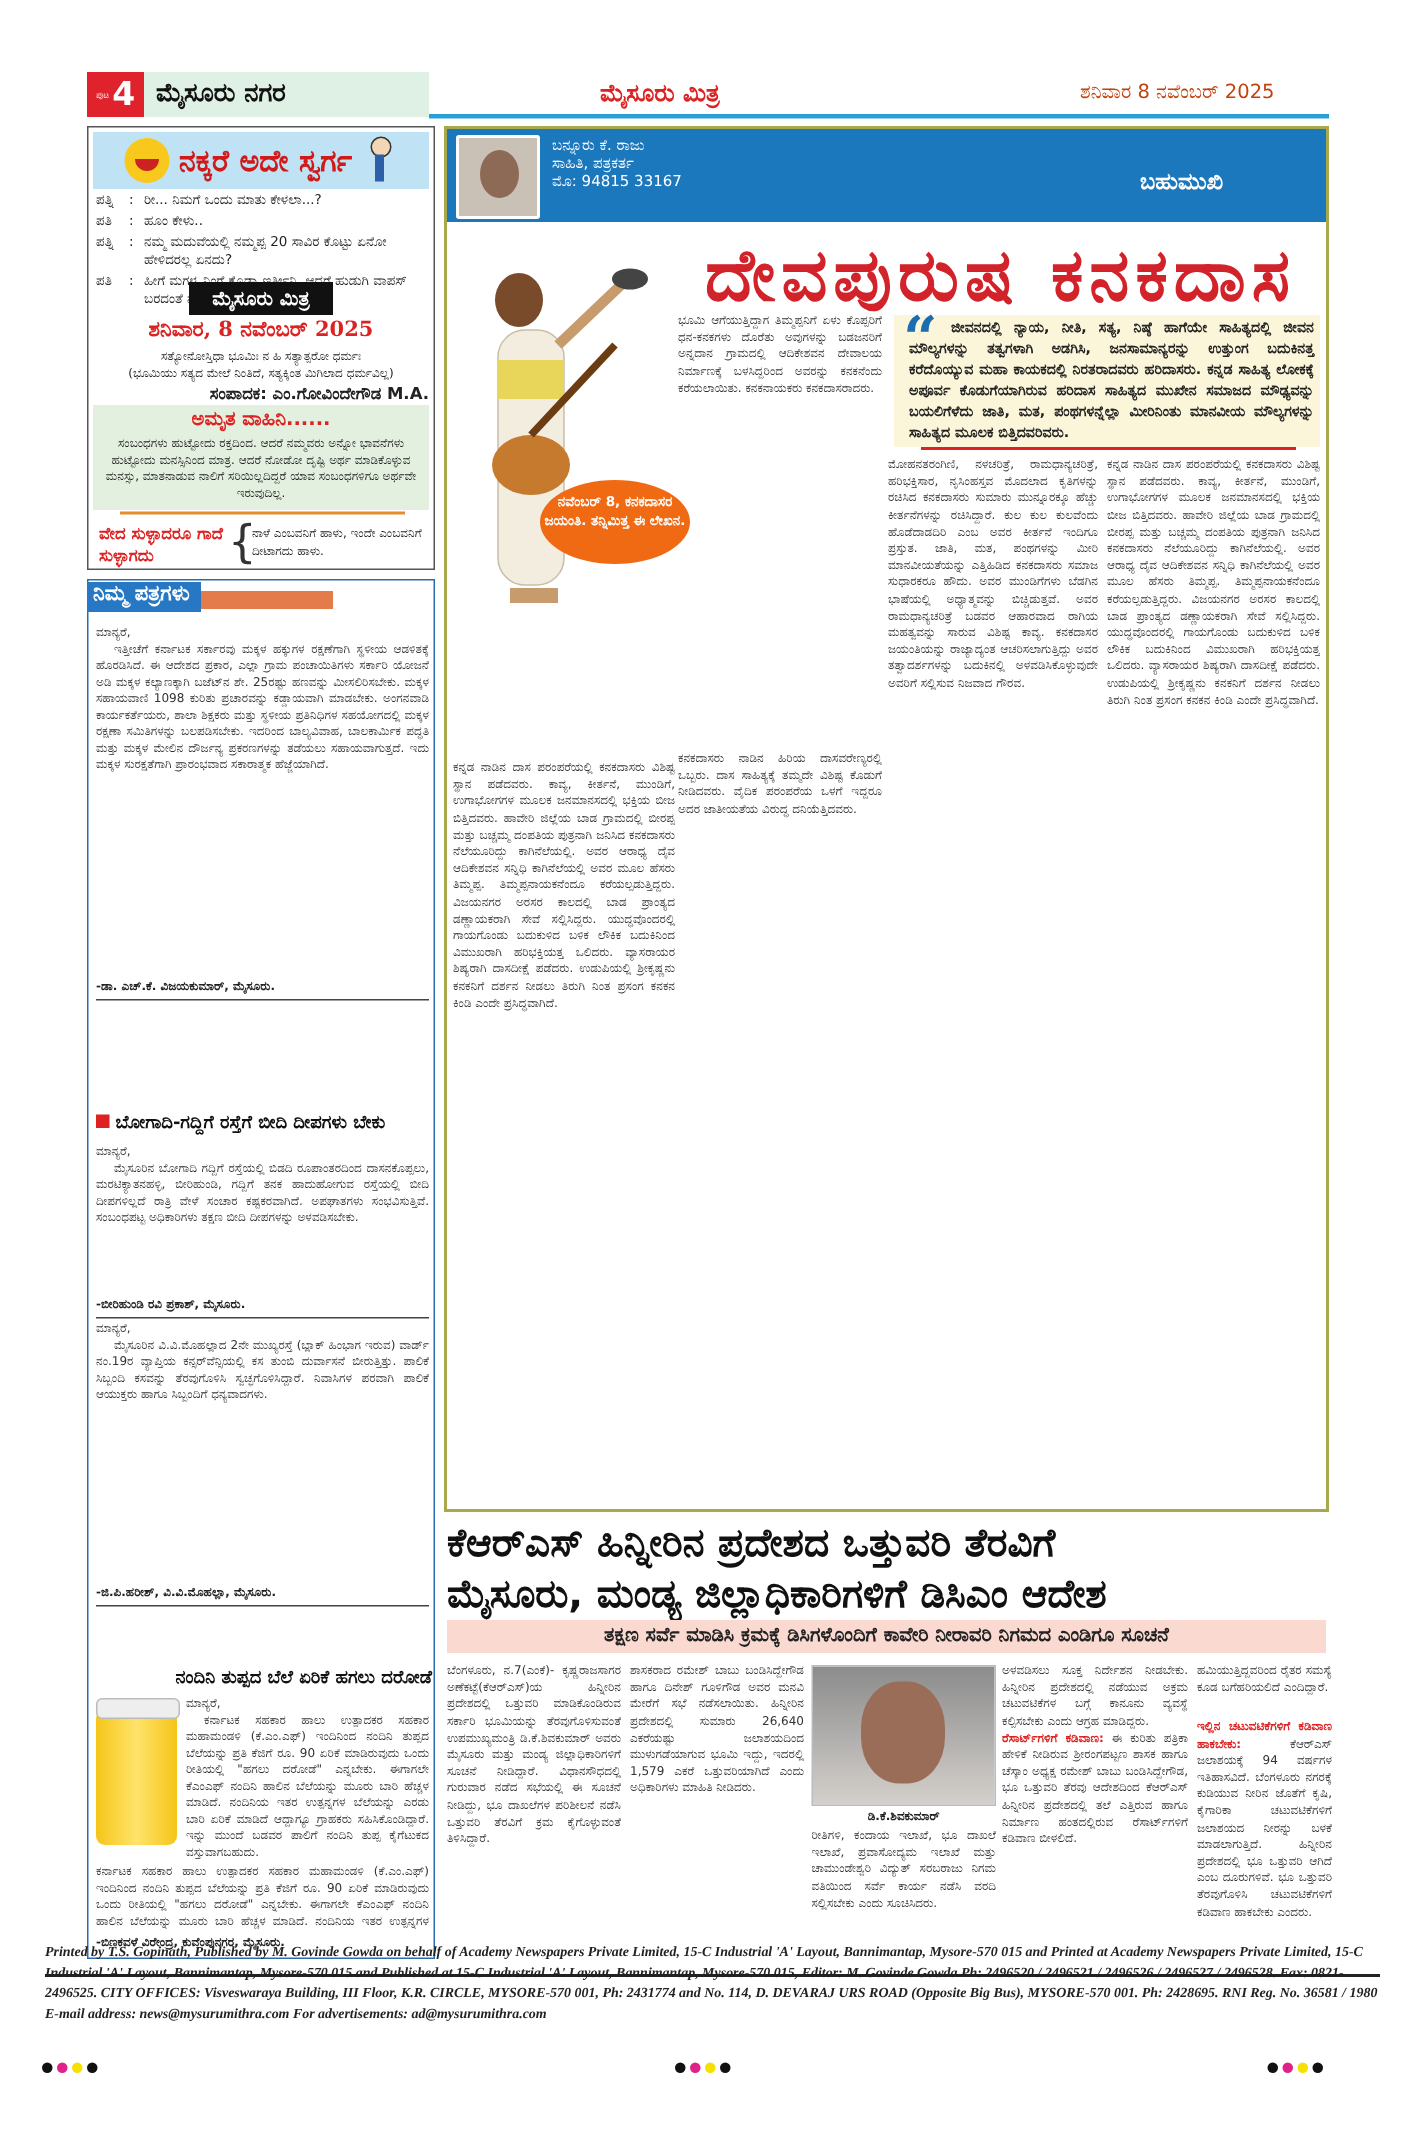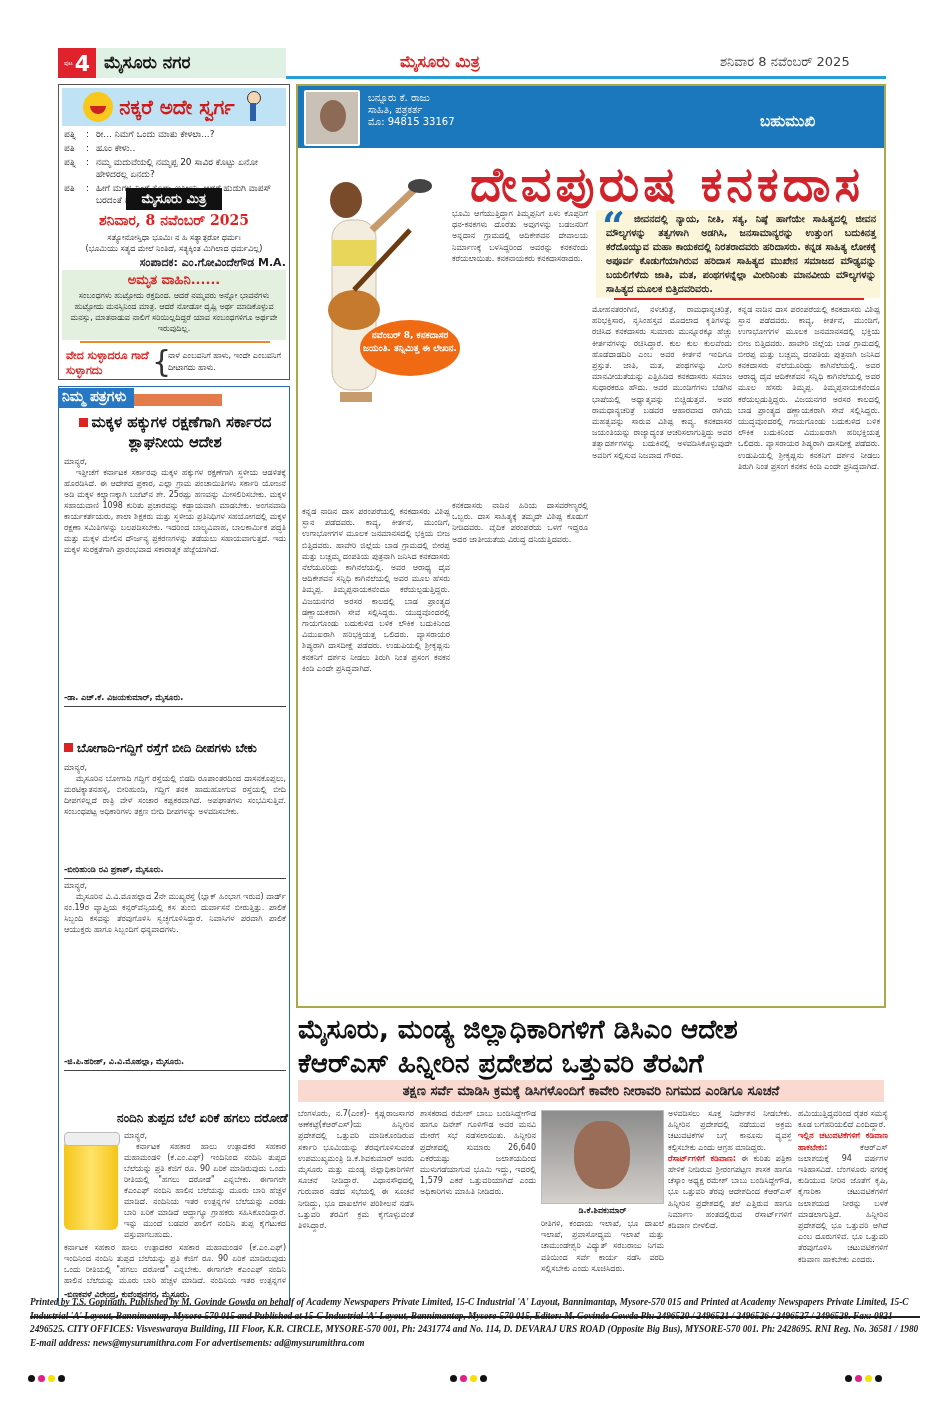--- a/index.html
+++ b/index.html
@@ -3,21 +3,21 @@
 <meta charset="utf-8">
 <style>
 *{box-sizing:border-box;margin:0;padding:0}
 body{width:945px;height:1424px;background:#fff;font-family:"DejaVu Sans",sans-serif;color:#222;position:relative;overflow:hidden}
 .abs{position:absolute}
 #pg-badge{left:58px;top:48px;width:38px;height:30px;background:#e0222c;color:#fff;display:flex;align-items:center;justify-content:center;gap:2px}
 #pg-badge .lbl{font-size:6px}
 #pg-badge .num{font-size:22px;font-weight:bold}
 #section-title{left:96px;top:48px;width:190px;height:30px;background:#dff0e4;font-size:17px;font-weight:bold;padding:4px 8px;color:#111}
 #paper-name{left:400px;top:52px;font-size:16px;font-weight:bold;color:#d22}
-#date-line{left:720px;top:54px;font-size:13px;color:#404040}
+#date-line{left:720px;top:54px;font-size:13px;color:#c2410c}
 #hdr-rule{left:286px;top:76px;width:600px;height:3px;background:#2a9fd6}
 #joke-box{left:58px;top:84px;width:232px;height:296px;border:1.5px solid #555}
 #joke-head{left:62px;top:88px;width:224px;height:38px;background:#bfe3f5;display:flex;align-items:center;justify-content:center;gap:6px}
 #joke-head .t{font-size:20px;font-weight:bold;color:#d01a1a}
 .smiley{width:30px;height:30px;border-radius:50%;background:#f8c81c;position:relative;display:inline-block}
 .smiley:after{content:"";position:absolute;left:7px;top:14px;width:16px;height:8px;background:#c22;border-radius:0 0 10px 10px}
 .figure-icon{width:24px;height:32px;position:relative;display:inline-block}
 .figure-icon:before{content:"";position:absolute;left:6px;top:0;width:12px;height:12px;border-radius:50%;background:#f3d7b5;border:1px solid #333}
 .figure-icon:after{content:"";position:absolute;left:9px;top:12px;width:6px;height:18px;background:#2d5fa8}
 #joke-lines{left:64px;top:128px;width:222px}
@@ -127,21 +127,20 @@
 <div class="abs" id="amrita-rule"></div>
 <div class="abs" id="proverb-l">ವೇದ ಸುಳ್ಳಾದರೂ ಗಾದೆ ಸುಳ್ಳಾಗದು</div>
 <div class="abs" id="proverb-brace">{</div>
 <div class="abs" id="proverb-r">ನಾಳೆ ಎಂಬವನಿಗೆ ಹಾಳು, ಇಂದೇ ಎಂಬವನಿಗೆ ದೀಟಾಗದು ಹಾಳು.</div>
 
 <div class="abs" id="letters"></div>
 <div class="abs" id="letters-tab">ನಿಮ್ಮ ಪತ್ರಗಳು</div>
 <div class="abs" id="letters-bar"></div>
 
 <div class="abs" style="left:64px;top:412px;width:222px">
-  <div class="lh" style="text-align:center"><span class="sq"></span><span>ಮಕ್ಕಳ ಹಕ್ಕುಗಳ ರಕ್ಷಣೆಗಾಗಿ ಸರ್ಕಾರದ ಶ್ಲಾಘನೀಯ ಆದೇಶ</span></div>
   <div class="lt" style="margin-top:4px">ಮಾನ್ಯರೆ,</div>
   <div class="lt" style="height:226px;overflow:hidden;text-indent:12px">ಇತ್ತೀಚೆಗೆ ಕರ್ನಾಟಕ ಸರ್ಕಾರವು ಮಕ್ಕಳ ಹಕ್ಕುಗಳ ರಕ್ಷಣೆಗಾಗಿ ಸ್ಥಳೀಯ ಆಡಳಿತಕ್ಕೆ ಹೊರಡಿಸಿದೆ. ಈ ಆದೇಶದ ಪ್ರಕಾರ, ಎಲ್ಲಾ ಗ್ರಾಮ ಪಂಚಾಯಿತಿಗಳು ಸರ್ಕಾರಿ ಯೋಜನೆ ಅಡಿ ಮಕ್ಕಳ ಕಲ್ಯಾಣಕ್ಕಾಗಿ ಬಜೆಟ್‌ನ ಶೇ. 25ರಷ್ಟು ಹಣವನ್ನು ಮೀಸಲಿರಿಸಬೇಕು. ಮಕ್ಕಳ ಸಹಾಯವಾಣಿ 1098 ಕುರಿತು ಪ್ರಚಾರವನ್ನು ಕಡ್ಡಾಯವಾಗಿ ಮಾಡಬೇಕು. ಅಂಗನವಾಡಿ ಕಾರ್ಯಕರ್ತೆಯರು, ಶಾಲಾ ಶಿಕ್ಷಕರು ಮತ್ತು ಸ್ಥಳೀಯ ಪ್ರತಿನಿಧಿಗಳ ಸಹಯೋಗದಲ್ಲಿ ಮಕ್ಕಳ ರಕ್ಷಣಾ ಸಮಿತಿಗಳನ್ನು ಬಲಪಡಿಸಬೇಕು. ಇದರಿಂದ ಬಾಲ್ಯವಿವಾಹ, ಬಾಲಕಾರ್ಮಿಕ ಪದ್ಧತಿ ಮತ್ತು ಮಕ್ಕಳ ಮೇಲಿನ ದೌರ್ಜನ್ಯ ಪ್ರಕರಣಗಳನ್ನು ತಡೆಯಲು ಸಹಾಯವಾಗುತ್ತದೆ. ಇದು ಮಕ್ಕಳ ಸುರಕ್ಷತೆಗಾಗಿ ಪ್ರಾರಂಭವಾದ ಸಕಾರಾತ್ಮಕ ಹೆಜ್ಜೆಯಾಗಿದೆ.</div>
   <div class="sig">-ಡಾ. ಎಚ್.ಕೆ. ವಿಜಯಕುಮಾರ್, ಮೈಸೂರು.</div>
   <div class="rule" style="margin-top:3px"></div>
 </div>
 
 <div class="abs" style="left:64px;top:738px;width:222px">
   <div class="lh" style="font-size:12px"><span class="sq"></span><span>ಬೋಗಾದಿ-ಗದ್ದಿಗೆ ರಸ್ತೆಗೆ ಬೀದಿ ದೀಪಗಳು ಬೇಕು</span></div>
   <div class="lt" style="margin-top:4px">ಮಾನ್ಯರೆ,</div>
   <div class="lt" style="height:92px;overflow:hidden;text-indent:12px">ಮೈಸೂರಿನ ಬೋಗಾದಿ ಗದ್ದಿಗೆ ರಸ್ತೆಯಲ್ಲಿ ಬಿಡದಿ ರೂಪಾಂತರದಿಂದ ದಾಸನಕೊಪ್ಪಲು, ಮರಟಿಕ್ಯಾತನಹಳ್ಳಿ, ಬೀರಿಹುಂಡಿ, ಗದ್ದಿಗೆ ತನಕ ಹಾದುಹೋಗುವ ರಸ್ತೆಯಲ್ಲಿ ಬೀದಿ ದೀಪಗಳಿಲ್ಲದೆ ರಾತ್ರಿ ವೇಳೆ ಸಂಚಾರ ಕಷ್ಟಕರವಾಗಿದೆ. ಅಪಘಾತಗಳು ಸಂಭವಿಸುತ್ತಿವೆ. ಸಂಬಂಧಪಟ್ಟ ಅಧಿಕಾರಿಗಳು ತಕ್ಷಣ ಬೀದಿ ದೀಪಗಳನ್ನು ಅಳವಡಿಸಬೇಕು.</div>
@@ -195,36 +194,36 @@
 <div class="abs" id="quote-text">ಜೀವನದಲ್ಲಿ ನ್ಯಾಯ, ನೀತಿ, ಸತ್ಯ, ನಿಷ್ಠೆ ಹಾಗೆಯೇ ಸಾಹಿತ್ಯದಲ್ಲಿ ಜೀವನ ಮೌಲ್ಯಗಳನ್ನು ತತ್ವಗಳಾಗಿ ಅಡಗಿಸಿ, ಜನಸಾಮಾನ್ಯರನ್ನು ಉತ್ತುಂಗ ಬದುಕಿನತ್ತ ಕರೆದೊಯ್ಯುವ ಮಹಾ ಕಾಯಕದಲ್ಲಿ ನಿರತರಾದವರು ಹರಿದಾಸರು. ಕನ್ನಡ ಸಾಹಿತ್ಯ ಲೋಕಕ್ಕೆ ಅಪೂರ್ವ ಕೊಡುಗೆಯಾಗಿರುವ ಹರಿದಾಸ ಸಾಹಿತ್ಯದ ಮುಖೇನ ಸಮಾಜದ ಮೌಢ್ಯವನ್ನು ಬಯಲಿಗೆಳೆದು ಜಾತಿ, ಮತ, ಪಂಥಗಳನ್ನೆಲ್ಲಾ ಮೀರಿನಿಂತು ಮಾನವೀಯ ಮೌಲ್ಯಗಳನ್ನು ಸಾಹಿತ್ಯದ ಮೂಲಕ ಬಿತ್ತಿದವರಿವರು.</div>
 <div class="abs" id="quote-rule"></div>
 
 <div class="abs col" style="left:452px;top:208px;width:136px;height:290px;overflow:hidden">ಭೂಮಿ ಆಗೆಯುತ್ತಿದ್ದಾಗ ತಿಮ್ಮಪ್ಪನಿಗೆ ಏಳು ಕೊಪ್ಪರಿಗೆ ಧನ-ಕನಕಗಳು ದೊರೆತು ಅವುಗಳನ್ನು ಬಡಜನರಿಗೆ ಅನ್ನದಾನ ಗ್ರಾಮದಲ್ಲಿ ಆದಿಕೇಶವನ ದೇವಾಲಯ ನಿರ್ಮಾಣಕ್ಕೆ ಬಳಸಿದ್ದರಿಂದ ಅವರನ್ನು ಕನಕನೆಂದು ಕರೆಯಲಾಯಿತು. ಕನಕನಾಯಕರು ಕನಕದಾಸರಾದರು.</div>
 <div class="abs col" style="left:302px;top:506px;width:148px;height:496px;overflow:hidden">ಕನ್ನಡ ನಾಡಿನ ದಾಸ ಪರಂಪರೆಯಲ್ಲಿ ಕನಕದಾಸರು ವಿಶಿಷ್ಟ ಸ್ಥಾನ ಪಡೆದವರು. ಕಾವ್ಯ, ಕೀರ್ತನೆ, ಮುಂಡಿಗೆ, ಉಗಾಭೋಗಗಳ ಮೂಲಕ ಜನಮಾನಸದಲ್ಲಿ ಭಕ್ತಿಯ ಬೀಜ ಬಿತ್ತಿದವರು. ಹಾವೇರಿ ಜಿಲ್ಲೆಯ ಬಾಡ ಗ್ರಾಮದಲ್ಲಿ ಬೀರಪ್ಪ ಮತ್ತು ಬಚ್ಚಮ್ಮ ದಂಪತಿಯ ಪುತ್ರನಾಗಿ ಜನಿಸಿದ ಕನಕದಾಸರು ನೆಲೆಯೂರಿದ್ದು ಕಾಗಿನೆಲೆಯಲ್ಲಿ. ಅವರ ಆರಾಧ್ಯ ದೈವ ಆದಿಕೇಶವನ ಸನ್ನಿಧಿ ಕಾಗಿನೆಲೆಯಲ್ಲಿ ಅವರ ಮೂಲ ಹೆಸರು ತಿಮ್ಮಪ್ಪ. ತಿಮ್ಮಪ್ಪನಾಯಕನೆಂದೂ ಕರೆಯಲ್ಪಡುತ್ತಿದ್ದರು. ವಿಜಯನಗರ ಅರಸರ ಕಾಲದಲ್ಲಿ ಬಾಡ ಪ್ರಾಂತ್ಯದ ಡಣ್ಣಾಯಕರಾಗಿ ಸೇವೆ ಸಲ್ಲಿಸಿದ್ದರು. ಯುದ್ಧವೊಂದರಲ್ಲಿ ಗಾಯಗೊಂಡು ಬದುಕುಳಿದ ಬಳಿಕ ಲೌಕಿಕ ಬದುಕಿನಿಂದ ವಿಮುಖರಾಗಿ ಹರಿಭಕ್ತಿಯತ್ತ ಒಲಿದರು. ವ್ಯಾಸರಾಯರ ಶಿಷ್ಯರಾಗಿ ದಾಸದೀಕ್ಷೆ ಪಡೆದರು. ಉಡುಪಿಯಲ್ಲಿ ಶ್ರೀಕೃಷ್ಣನು ಕನಕನಿಗೆ ದರ್ಶನ ನೀಡಲು ತಿರುಗಿ ನಿಂತ ಪ್ರಸಂಗ ಕನಕನ ಕಿಂಡಿ ಎಂದೇ ಪ್ರಸಿದ್ಧವಾಗಿದೆ.</div>
 <div class="abs col" style="left:452px;top:500px;width:136px;height:502px;overflow:hidden">ಕನಕದಾಸರು ನಾಡಿನ ಹಿರಿಯ ದಾಸವರೇಣ್ಯರಲ್ಲಿ ಒಬ್ಬರು. ದಾಸ ಸಾಹಿತ್ಯಕ್ಕೆ ತಮ್ಮದೇ ವಿಶಿಷ್ಟ ಕೊಡುಗೆ ನೀಡಿದವರು. ವೈದಿಕ ಪರಂಪರೆಯ ಒಳಗೆ ಇದ್ದರೂ ಅದರ ಜಾತೀಯತೆಯ ವಿರುದ್ಧ ದನಿಯೆತ್ತಿದವರು.</div>
 <div class="abs col" style="left:592px;top:304px;width:140px;height:698px;overflow:hidden">ಮೋಹನತರಂಗಿಣಿ, ನಳಚರಿತ್ರೆ, ರಾಮಧಾನ್ಯಚರಿತ್ರೆ, ಹರಿಭಕ್ತಿಸಾರ, ನೃಸಿಂಹಸ್ತವ ಮೊದಲಾದ ಕೃತಿಗಳನ್ನು ರಚಿಸಿದ ಕನಕದಾಸರು ಸುಮಾರು ಮುನ್ನೂರಕ್ಕೂ ಹೆಚ್ಚು ಕೀರ್ತನೆಗಳನ್ನು ರಚಿಸಿದ್ದಾರೆ. ಕುಲ ಕುಲ ಕುಲವೆಂದು ಹೊಡೆದಾಡದಿರಿ ಎಂಬ ಅವರ ಕೀರ್ತನೆ ಇಂದಿಗೂ ಪ್ರಸ್ತುತ. ಜಾತಿ, ಮತ, ಪಂಥಗಳನ್ನು ಮೀರಿ ಮಾನವೀಯತೆಯನ್ನು ಎತ್ತಿಹಿಡಿದ ಕನಕದಾಸರು ಸಮಾಜ ಸುಧಾರಕರೂ ಹೌದು. ಅವರ ಮುಂಡಿಗೆಗಳು ಬೆಡಗಿನ ಭಾಷೆಯಲ್ಲಿ ಅಧ್ಯಾತ್ಮವನ್ನು ಬಿಚ್ಚಿಡುತ್ತವೆ. ಅವರ ರಾಮಧಾನ್ಯಚರಿತ್ರೆ ಬಡವರ ಆಹಾರವಾದ ರಾಗಿಯ ಮಹತ್ವವನ್ನು ಸಾರುವ ವಿಶಿಷ್ಟ ಕಾವ್ಯ. ಕನಕದಾಸರ ಜಯಂತಿಯನ್ನು ರಾಜ್ಯಾದ್ಯಂತ ಆಚರಿಸಲಾಗುತ್ತಿದ್ದು ಅವರ ತತ್ವಾದರ್ಶಗಳನ್ನು ಬದುಕಿನಲ್ಲಿ ಅಳವಡಿಸಿಕೊಳ್ಳುವುದೇ ಅವರಿಗೆ ಸಲ್ಲಿಸುವ ನಿಜವಾದ ಗೌರವ.</div>
 <div class="abs col" style="left:738px;top:304px;width:142px;height:698px;overflow:hidden">ಕನ್ನಡ ನಾಡಿನ ದಾಸ ಪರಂಪರೆಯಲ್ಲಿ ಕನಕದಾಸರು ವಿಶಿಷ್ಟ ಸ್ಥಾನ ಪಡೆದವರು. ಕಾವ್ಯ, ಕೀರ್ತನೆ, ಮುಂಡಿಗೆ, ಉಗಾಭೋಗಗಳ ಮೂಲಕ ಜನಮಾನಸದಲ್ಲಿ ಭಕ್ತಿಯ ಬೀಜ ಬಿತ್ತಿದವರು. ಹಾವೇರಿ ಜಿಲ್ಲೆಯ ಬಾಡ ಗ್ರಾಮದಲ್ಲಿ ಬೀರಪ್ಪ ಮತ್ತು ಬಚ್ಚಮ್ಮ ದಂಪತಿಯ ಪುತ್ರನಾಗಿ ಜನಿಸಿದ ಕನಕದಾಸರು ನೆಲೆಯೂರಿದ್ದು ಕಾಗಿನೆಲೆಯಲ್ಲಿ. ಅವರ ಆರಾಧ್ಯ ದೈವ ಆದಿಕೇಶವನ ಸನ್ನಿಧಿ ಕಾಗಿನೆಲೆಯಲ್ಲಿ ಅವರ ಮೂಲ ಹೆಸರು ತಿಮ್ಮಪ್ಪ. ತಿಮ್ಮಪ್ಪನಾಯಕನೆಂದೂ ಕರೆಯಲ್ಪಡುತ್ತಿದ್ದರು. ವಿಜಯನಗರ ಅರಸರ ಕಾಲದಲ್ಲಿ ಬಾಡ ಪ್ರಾಂತ್ಯದ ಡಣ್ಣಾಯಕರಾಗಿ ಸೇವೆ ಸಲ್ಲಿಸಿದ್ದರು. ಯುದ್ಧವೊಂದರಲ್ಲಿ ಗಾಯಗೊಂಡು ಬದುಕುಳಿದ ಬಳಿಕ ಲೌಕಿಕ ಬದುಕಿನಿಂದ ವಿಮುಖರಾಗಿ ಹರಿಭಕ್ತಿಯತ್ತ ಒಲಿದರು. ವ್ಯಾಸರಾಯರ ಶಿಷ್ಯರಾಗಿ ದಾಸದೀಕ್ಷೆ ಪಡೆದರು. ಉಡುಪಿಯಲ್ಲಿ ಶ್ರೀಕೃಷ್ಣನು ಕನಕನಿಗೆ ದರ್ಶನ ನೀಡಲು ತಿರುಗಿ ನಿಂತ ಪ್ರಸಂಗ ಕನಕನ ಕಿಂಡಿ ಎಂದೇ ಪ್ರಸಿದ್ಧವಾಗಿದೆ.</div>
 
 <div class="abs" id="story2-h">
+  <div>ಕೆಆರ್‌ಎಸ್ ಹಿನ್ನೀರಿನ ಪ್ರದೇಶದ ಒತ್ತುವರಿ ತೆರವಿಗೆ</div>
   <div>ಮೈಸೂರು, ಮಂಡ್ಯ ಜಿಲ್ಲಾಧಿಕಾರಿಗಳಿಗೆ ಡಿಸಿಎಂ ಆದೇಶ</div>
-  <div>ಕೆಆರ್‌ಎಸ್ ಹಿನ್ನೀರಿನ ಪ್ರದೇಶದ ಒತ್ತುವರಿ ತೆರವಿಗೆ</div>
 </div>
 <div class="abs" id="story2-sub">ತಕ್ಷಣ ಸರ್ವೆ ಮಾಡಿಸಿ ಕ್ರಮಕ್ಕೆ ಡಿಸಿಗಳೊಂದಿಗೆ ಕಾವೇರಿ ನೀರಾವರಿ ನಿಗಮದ ಎಂಡಿಗೂ ಸೂಚನೆ</div>
 <div class="abs col" style="left:298px;top:1108px;width:116px;height:204px;overflow:hidden">ಬೆಂಗಳೂರು, ನ.7(ಎಂಕೆ)- ಕೃಷ್ಣರಾಜಸಾಗರ ಅಣೆಕಟ್ಟೆ(ಕೆಆರ್‌ಎಸ್)ಯ ಹಿನ್ನೀರಿನ ಪ್ರದೇಶದಲ್ಲಿ ಒತ್ತುವರಿ ಮಾಡಿಕೊಂಡಿರುವ ಸರ್ಕಾರಿ ಭೂಮಿಯನ್ನು ತೆರವುಗೊಳಿಸುವಂತೆ ಉಪಮುಖ್ಯಮಂತ್ರಿ ಡಿ.ಕೆ.ಶಿವಕುಮಾರ್ ಅವರು ಮೈಸೂರು ಮತ್ತು ಮಂಡ್ಯ ಜಿಲ್ಲಾಧಿಕಾರಿಗಳಿಗೆ ಸೂಚನೆ ನೀಡಿದ್ದಾರೆ. ವಿಧಾನಸೌಧದಲ್ಲಿ ಗುರುವಾರ ನಡೆದ ಸಭೆಯಲ್ಲಿ ಈ ಸೂಚನೆ ನೀಡಿದ್ದು, ಭೂ ದಾಖಲೆಗಳ ಪರಿಶೀಲನೆ ನಡೆಸಿ ಒತ್ತುವರಿ ತೆರವಿಗೆ ಕ್ರಮ ಕೈಗೊಳ್ಳುವಂತೆ ತಿಳಿಸಿದ್ದಾರೆ.</div>
 <div class="abs col" style="left:420px;top:1108px;width:116px;height:204px;overflow:hidden">ಶಾಸಕರಾದ ರಮೇಶ್ ಬಾಬು ಬಂಡಿಸಿದ್ದೇಗೌಡ ಹಾಗೂ ದಿನೇಶ್ ಗೂಳಿಗೌಡ ಅವರ ಮನವಿ ಮೇರೆಗೆ ಸಭೆ ನಡೆಸಲಾಯಿತು. ಹಿನ್ನೀರಿನ ಪ್ರದೇಶದಲ್ಲಿ ಸುಮಾರು 26,640 ಎಕರೆಯಷ್ಟು ಜಲಾಶಯದಿಂದ ಮುಳುಗಡೆಯಾಗುವ ಭೂಮಿ ಇದ್ದು, ಇದರಲ್ಲಿ 1,579 ಎಕರೆ ಒತ್ತುವರಿಯಾಗಿದೆ ಎಂದು ಅಧಿಕಾರಿಗಳು ಮಾಹಿತಿ ನೀಡಿದರು.</div>
 <div class="abs" id="dks-photo"></div>
 <div class="abs" id="dks-cap">ಡಿ.ಕೆ.ಶಿವಕುಮಾರ್</div>
 <div class="abs col" style="left:541px;top:1218px;width:123px;height:94px;overflow:hidden">ರೀತಿಗಳಿ, ಕಂದಾಯ ಇಲಾಖೆ, ಭೂ ದಾಖಲೆ ಇಲಾಖೆ, ಪ್ರವಾಸೋದ್ಯಮ ಇಲಾಖೆ ಮತ್ತು ಚಾಮುಂಡೇಶ್ವರಿ ವಿದ್ಯುತ್ ಸರಬರಾಜು ನಿಗಮ ವತಿಯಿಂದ ಸರ್ವೆ ಕಾರ್ಯ ನಡೆಸಿ ವರದಿ ಸಲ್ಲಿಸಬೇಕು ಎಂದು ಸೂಚಿಸಿದರು.</div>
 <div class="abs col" style="left:668px;top:1108px;width:124px;height:204px;overflow:hidden">
   <div>ಅಳವಡಿಸಲು ಸೂಕ್ತ ನಿರ್ದೇಶನ ನೀಡಬೇಕು. ಹಿನ್ನೀರಿನ ಪ್ರದೇಶದಲ್ಲಿ ನಡೆಯುವ ಅಕ್ರಮ ಚಟುವಟಿಕೆಗಳ ಬಗ್ಗೆ ಕಾನೂನು ವ್ಯವಸ್ಥೆ ಕಲ್ಪಿಸಬೇಕು ಎಂದು ಆಗ್ರಹ ಮಾಡಿದ್ದರು.</div>
   <div><span style="color:#d22;font-weight:bold">ರೆಸಾರ್ಟ್‌ಗಳಿಗೆ ಕಡಿವಾಣ:</span> <span>ಈ ಕುರಿತು ಪತ್ರಿಕಾ ಹೇಳಿಕೆ ನೀಡಿರುವ ಶ್ರೀರಂಗಪಟ್ಟಣ ಶಾಸಕ ಹಾಗೂ ಚೆಸ್ಕಾಂ ಅಧ್ಯಕ್ಷ ರಮೇಶ್ ಬಾಬು ಬಂಡಿಸಿದ್ದೇಗೌಡ, ಭೂ ಒತ್ತುವರಿ ತೆರವು ಆದೇಶದಿಂದ ಕೆಆರ್‌ಎಸ್ ಹಿನ್ನೀರಿನ ಪ್ರದೇಶದಲ್ಲಿ ತಲೆ ಎತ್ತಿರುವ ಹಾಗೂ ನಿರ್ಮಾಣ ಹಂತದಲ್ಲಿರುವ ರೆಸಾರ್ಟ್‌ಗಳಿಗೆ ಕಡಿವಾಣ ಬೀಳಲಿದೆ.</span></div>
 </div>
 <div class="abs col" style="left:798px;top:1108px;width:90px;height:204px;overflow:hidden">
   <div>ಹಮಿಯುತ್ತಿದ್ದವರಿಂದ ರೈತರ ಸಮಸ್ಯೆ ಕೂಡ ಬಗೆಹರಿಯಲಿದೆ ಎಂದಿದ್ದಾರೆ.</div>
-  <div style="margin-top:0"><span style="color:#d22;font-weight:bold">ಇಲ್ಲಿನ ಚಟುವಟಿಕೆಗಳಿಗೆ ಕಡಿವಾಣ ಹಾಕಬೇಕು:</span> <span>ಕೆಆರ್‌ಎಸ್ ಜಲಾಶಯಕ್ಕೆ 94 ವರ್ಷಗಳ ಇತಿಹಾಸವಿದೆ. ಬೆಂಗಳೂರು ನಗರಕ್ಕೆ ಕುಡಿಯುವ ನೀರಿನ ಜೊತೆಗೆ ಕೃಷಿ, ಕೈಗಾರಿಕಾ ಚಟುವಟಿಕೆಗಳಿಗೆ ಜಲಾಶಯದ ನೀರನ್ನು ಬಳಕೆ ಮಾಡಲಾಗುತ್ತಿದೆ. ಹಿನ್ನೀರಿನ ಪ್ರದೇಶದಲ್ಲಿ ಭೂ ಒತ್ತುವರಿ ಆಗಿದೆ ಎಂಬ ದೂರುಗಳಿವೆ. ಭೂ ಒತ್ತುವರಿ ತೆರವುಗೊಳಿಸಿ ಚಟುವಟಿಕೆಗಳಿಗೆ ಕಡಿವಾಣ ಹಾಕಬೇಕು ಎಂದರು.</span></div>
+  <div style="margin-top:15px"><span style="color:#d22;font-weight:bold">ಇಲ್ಲಿನ ಚಟುವಟಿಕೆಗಳಿಗೆ ಕಡಿವಾಣ ಹಾಕಬೇಕು:</span> <span>ಕೆಆರ್‌ಎಸ್ ಜಲಾಶಯಕ್ಕೆ 94 ವರ್ಷಗಳ ಇತಿಹಾಸವಿದೆ. ಬೆಂಗಳೂರು ನಗರಕ್ಕೆ ಕುಡಿಯುವ ನೀರಿನ ಜೊತೆಗೆ ಕೃಷಿ, ಕೈಗಾರಿಕಾ ಚಟುವಟಿಕೆಗಳಿಗೆ ಜಲಾಶಯದ ನೀರನ್ನು ಬಳಕೆ ಮಾಡಲಾಗುತ್ತಿದೆ. ಹಿನ್ನೀರಿನ ಪ್ರದೇಶದಲ್ಲಿ ಭೂ ಒತ್ತುವರಿ ಆಗಿದೆ ಎಂಬ ದೂರುಗಳಿವೆ. ಭೂ ಒತ್ತುವರಿ ತೆರವುಗೊಳಿಸಿ ಚಟುವಟಿಕೆಗಳಿಗೆ ಕಡಿವಾಣ ಹಾಕಬೇಕು ಎಂದರು.</span></div>
 </div>
 
 <div class="abs" id="footer-rule"></div>
 <div class="abs" id="footer">Printed by T.S. Gopinath, Published by M. Govinde Gowda on behalf of Academy Newspapers Private Limited, 15-C Industrial 'A' Layout, Bannimantap, Mysore-570 015 and Printed at Academy Newspapers Private Limited, 15-C Industrial 'A' Layout, Bannimantap, Mysore-570 015 and Published at 15-C Industrial 'A' Layout, Bannimantap, Mysore-570 015, Editor: M. Govinde Gowda Ph: 2496520 / 2496521 / 2496526 / 2496527 / 2496528. Fax: 0821-2496525. CITY OFFICES: Visveswaraya Building, III Floor, K.R. CIRCLE, MYSORE-570 001, Ph: 2431774 and No. 114, D. DEVARAJ URS ROAD (Opposite Big Bus), MYSORE-570 001. Ph: 2428695. RNI Reg. No. 36581 / 1980 E-mail address: news@mysurumithra.com For advertisements: ad@mysurumithra.com</div>
 
 <div class="abs reg" style="left:28px;top:1375px">
   <span style="background:#111"></span>
     <span style="background:#e0218a"></span>
     <span style="background:#f5e000"></span>
     <span style="background:#111"></span>

